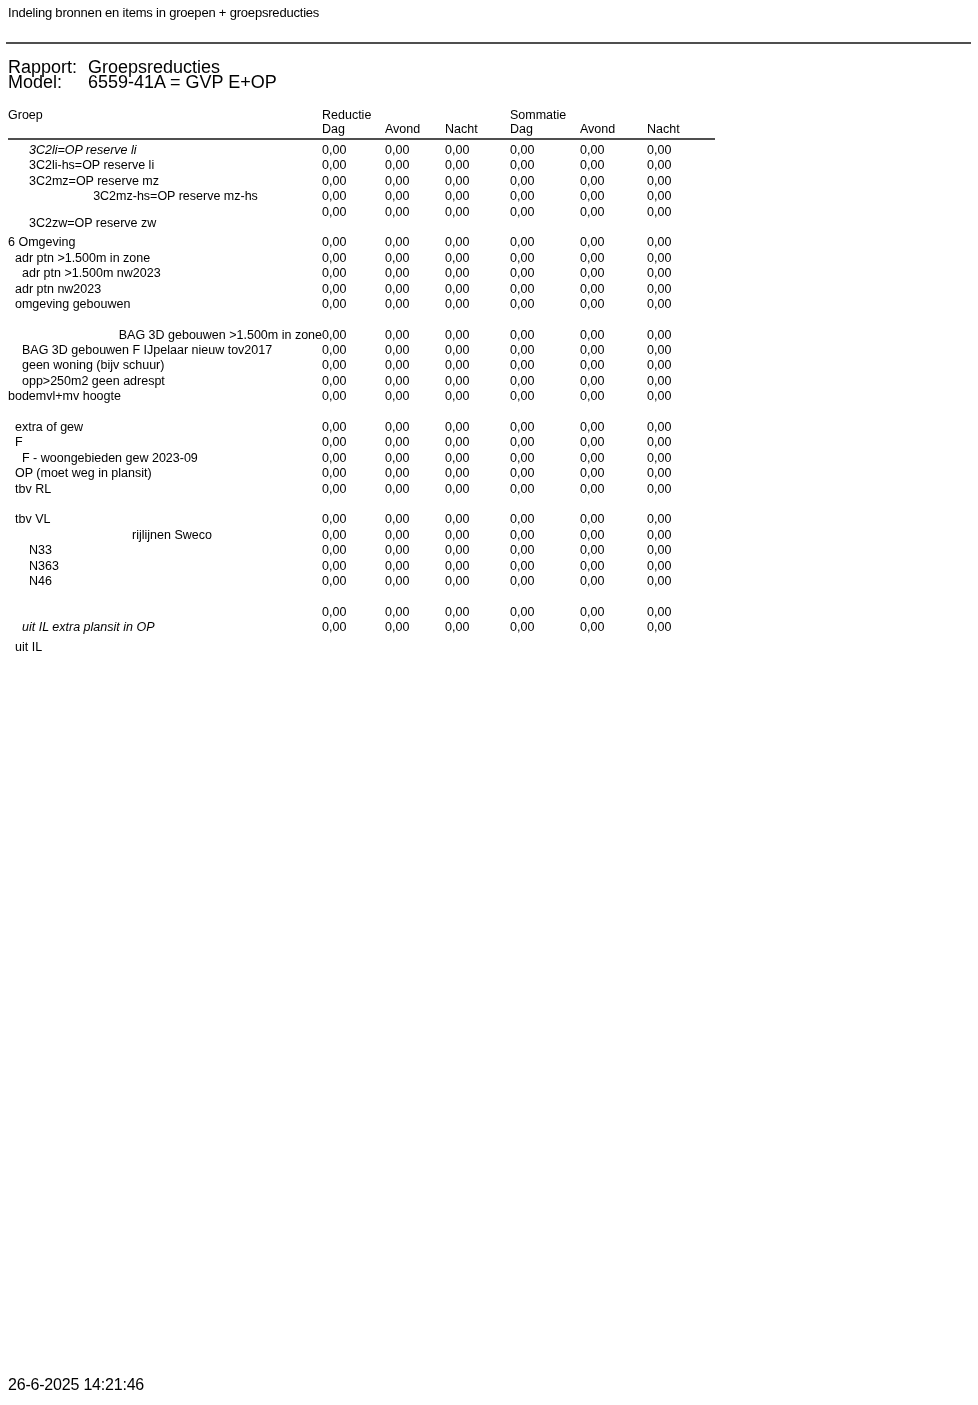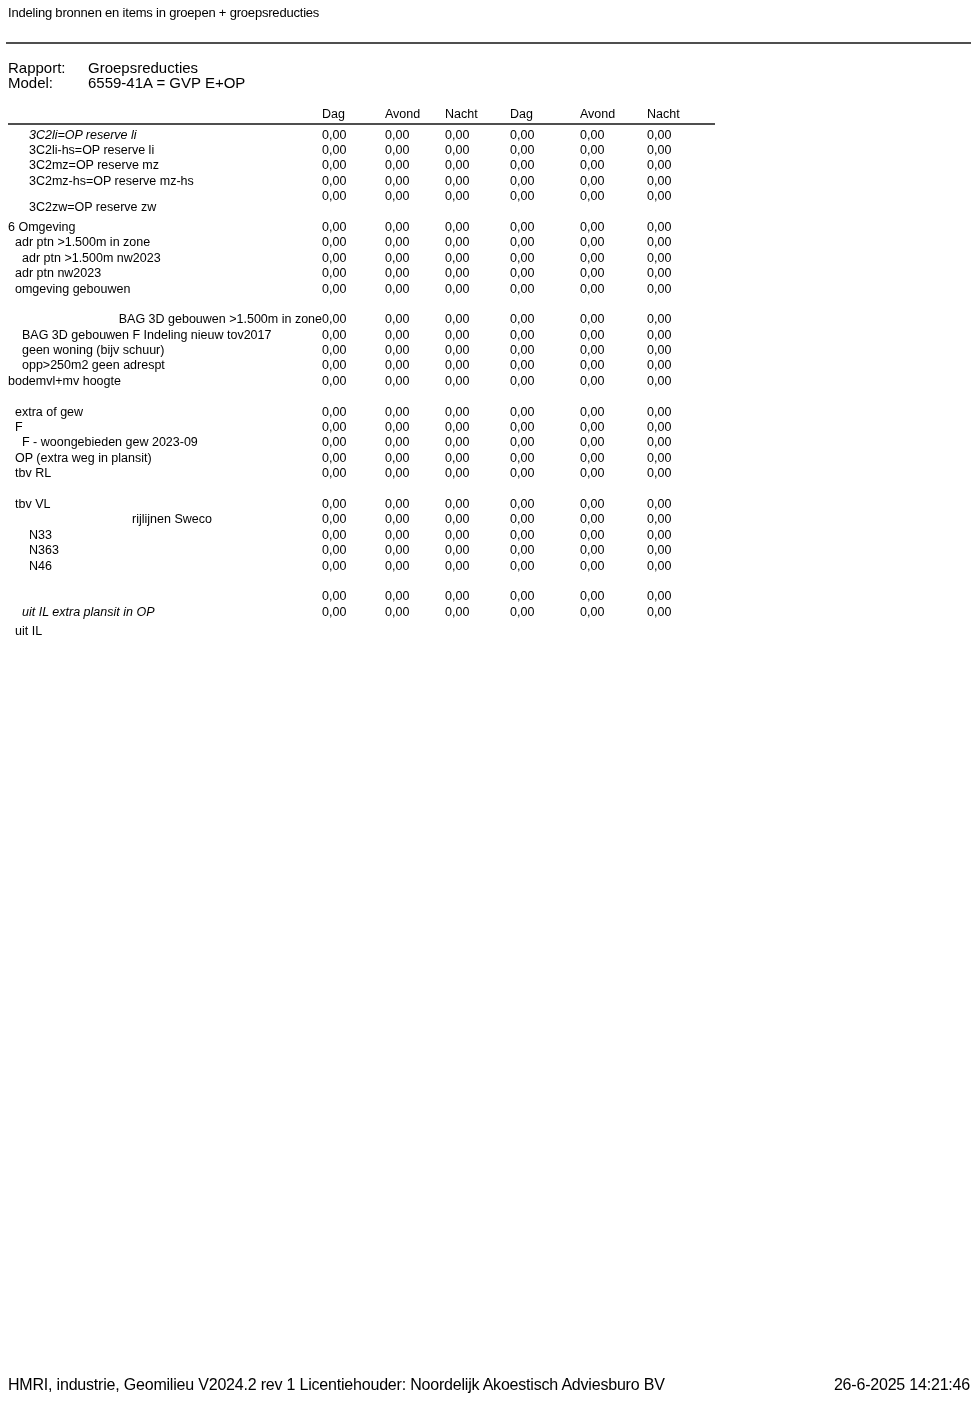--- a/index.html
+++ b/index.html
@@ -16,21 +16,21 @@
     position: absolute; left: 8px; top: 5px;
     font-size: 13px; letter-spacing: -0.2px;
     white-space: nowrap;
   }
   .rule-top {
     position: absolute; left: 6px; top: 42px;
     width: 965px; height: 2px; background: #4f4f4f;
   }
   .meta {
     position: absolute; left: 8px; top: 60px;
-    font-size: 15px; line-height: 15.4px;
+    font-size: 18px; line-height: 15.4px;
   }
   .meta-row { display: flex; }
   .meta-label { width: 80px; }
   .report-table {
     position: absolute; left: 8px; top: 108px;
     width: 707px; font-size: 12.5px;
   }
   .grid-row {
     display: grid;
     grid-template-columns: 314px 63px 60px 65px 70px 67px 68px;
@@ -67,20 +67,25 @@
     <div class="meta-label">Rapport:</div>
     <div class="meta-value">Groepsreducties</div>
   </div>
   <div class="meta-row">
     <div class="meta-label">Model:</div>
     <div class="meta-value">6559-41A = GVP E+OP</div>
   </div>
 </div>
 
 <div class="report-table">
+  <div class="thead-groups">
+    <div class="cell">Groep</div>
+    <div class="cell">Reductie</div>
+    <div class="cell">Sommatie</div>
+  </div>
   <div class="grid-row thead-sub">
     <div class="cell"></div>
     <div class="cell">Dag</div>
     <div class="cell">Avond</div>
     <div class="cell">Nacht</div>
     <div class="cell">Dag</div>
     <div class="cell">Avond</div>
     <div class="cell">Nacht</div>
   </div>
   <div class="rule-head"></div>
@@ -106,21 +111,21 @@
       <div class="grid-row data-row">
         <div class="cell cell-label" style="padding-left: 21px;">3C2mz=OP reserve mz</div>
         <div class="cell cell-val">0,00</div>
         <div class="cell cell-val">0,00</div>
         <div class="cell cell-val">0,00</div>
         <div class="cell cell-val">0,00</div>
         <div class="cell cell-val">0,00</div>
         <div class="cell cell-val">0,00</div>
       </div>
       <div class="grid-row data-row">
-        <div class="cell cell-label" style="padding-left: 21px;">3C2mz-hs=OP reserve mz-hs</div>
+        <div class="cell cell-label" style="padding-left: 21px; text-align: center;">3C2mz-hs=OP reserve mz-hs</div>
         <div class="cell cell-val">0,00</div>
         <div class="cell cell-val">0,00</div>
         <div class="cell cell-val">0,00</div>
         <div class="cell cell-val">0,00</div>
         <div class="cell cell-val">0,00</div>
         <div class="cell cell-val">0,00</div>
       </div>
       <div class="grid-row data-row">
         <div class="cell cell-label" style="padding-left: 21px; margin-top: 11px;">3C2zw=OP reserve zw</div>
         <div class="cell cell-val">0,00</div>
@@ -180,21 +185,21 @@
       <div class="grid-row data-row">
         <div class="cell cell-label" style="padding-left: 14px; text-align: right;">BAG 3D gebouwen &gt;1.500m in zone</div>
         <div class="cell cell-val">0,00</div>
         <div class="cell cell-val">0,00</div>
         <div class="cell cell-val">0,00</div>
         <div class="cell cell-val">0,00</div>
         <div class="cell cell-val">0,00</div>
         <div class="cell cell-val">0,00</div>
       </div>
       <div class="grid-row data-row">
-        <div class="cell cell-label" style="padding-left: 14px;">BAG 3D gebouwen F Indeling nieuw tov2017</div>
+        <div class="cell cell-label" style="padding-left: 14px;">BAG 3D gebouwen F IJpelaar nieuw tov2017</div>
         <div class="cell cell-val">0,00</div>
         <div class="cell cell-val">0,00</div>
         <div class="cell cell-val">0,00</div>
         <div class="cell cell-val">0,00</div>
         <div class="cell cell-val">0,00</div>
         <div class="cell cell-val">0,00</div>
       </div>
       <div class="grid-row data-row">
         <div class="cell cell-label" style="padding-left: 14px;">geen woning (bijv schuur)</div>
         <div class="cell cell-val">0,00</div>
@@ -244,21 +249,21 @@
       <div class="grid-row data-row">
         <div class="cell cell-label" style="padding-left: 14px;">F - woongebieden gew 2023-09</div>
         <div class="cell cell-val">0,00</div>
         <div class="cell cell-val">0,00</div>
         <div class="cell cell-val">0,00</div>
         <div class="cell cell-val">0,00</div>
         <div class="cell cell-val">0,00</div>
         <div class="cell cell-val">0,00</div>
       </div>
       <div class="grid-row data-row">
-        <div class="cell cell-label" style="padding-left: 7px;">OP (extra weg in plansit)</div>
+        <div class="cell cell-label" style="padding-left: 7px;">OP (moet weg in plansit)</div>
         <div class="cell cell-val">0,00</div>
         <div class="cell cell-val">0,00</div>
         <div class="cell cell-val">0,00</div>
         <div class="cell cell-val">0,00</div>
         <div class="cell cell-val">0,00</div>
         <div class="cell cell-val">0,00</div>
       </div>
       <div class="grid-row data-row">
         <div class="cell cell-label" style="padding-left: 7px;">tbv RL</div>
         <div class="cell cell-val">0,00</div>
@@ -330,15 +335,14 @@
         <div class="cell cell-val">0,00</div>
         <div class="cell cell-val">0,00</div>
         <div class="cell cell-val">0,00</div>
         <div class="cell cell-val">0,00</div>
         <div class="cell cell-val">0,00</div>
       </div>
     </div>
 </div>
 
 <div class="footer">
-  <div>HMRI, industrie, Geomilieu V2024.2 rev 1 Licentiehouder: Noordelijk Akoestisch Adviesburo BV</div>
   <div>26-6-2025 14:21:46</div>
 </div>
 
 </body></html>

